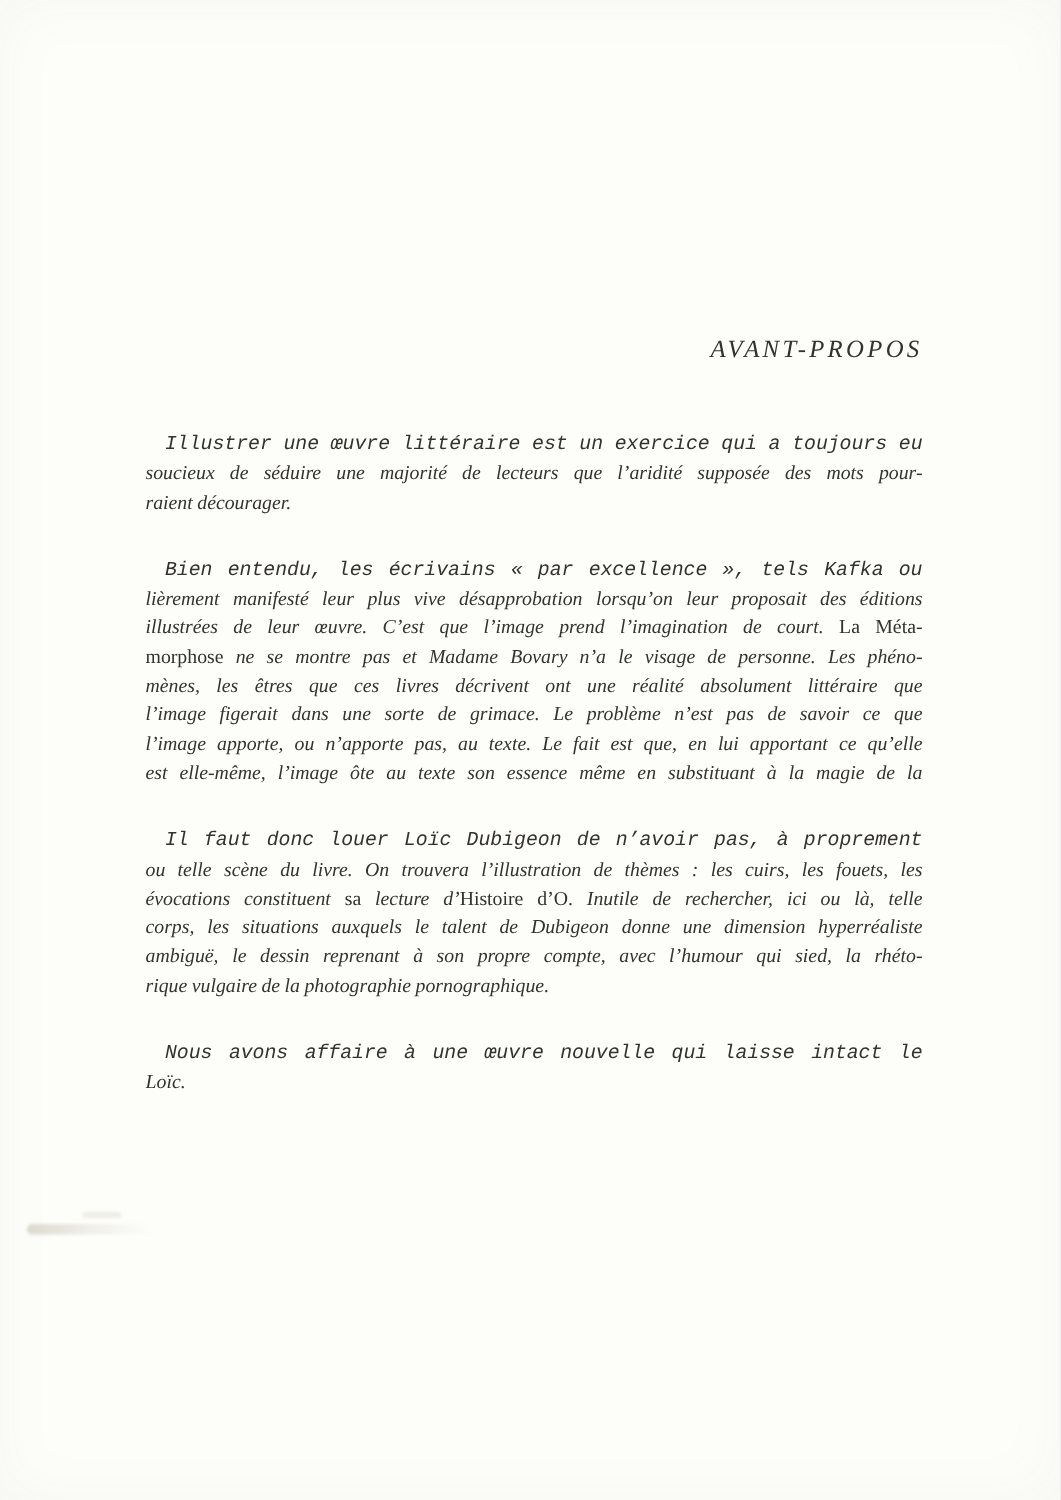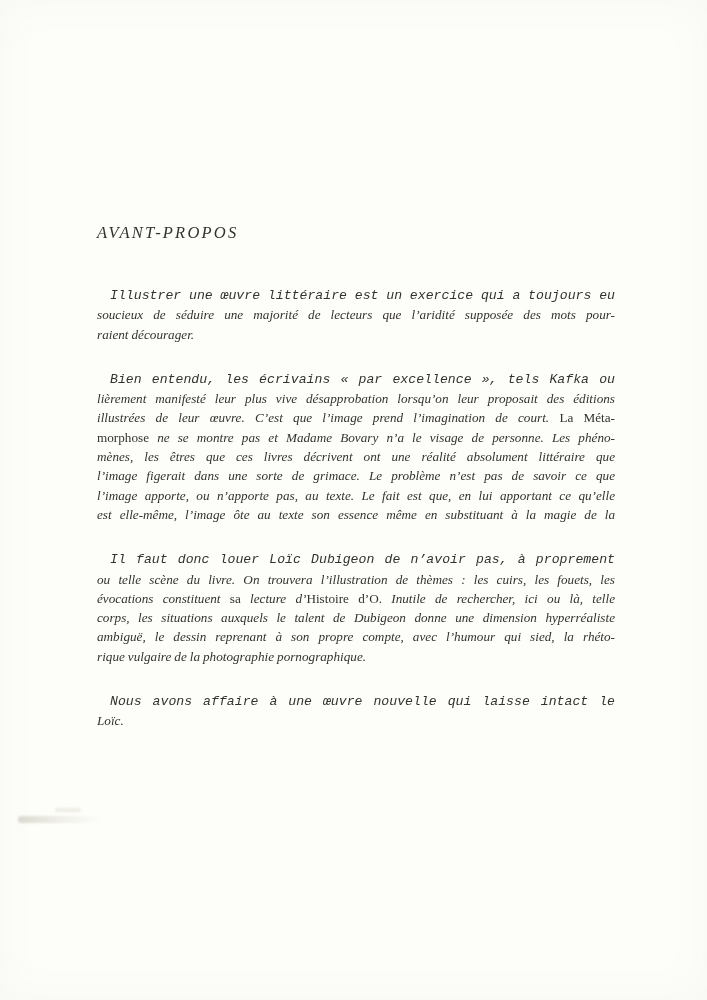--- a/index.html
+++ b/index.html
@@ -15,21 +15,21 @@
     overflow: hidden;
     font-family: "Liberation Serif", "DejaVu Serif", serif;
     color: var(--ink);
   }
 
   .doc-title {
     position: absolute;
     top: 223px;
     left: 97px;
     width: 518px;
-    text-align: left;
+    text-align: right;
     font-style: italic;
     font-size: 16.5px;
     letter-spacing: 2.2px;
     color: var(--ink);
   }
 
   .text-body {
     position: absolute;
     top: 286px;
     left: 97px;

